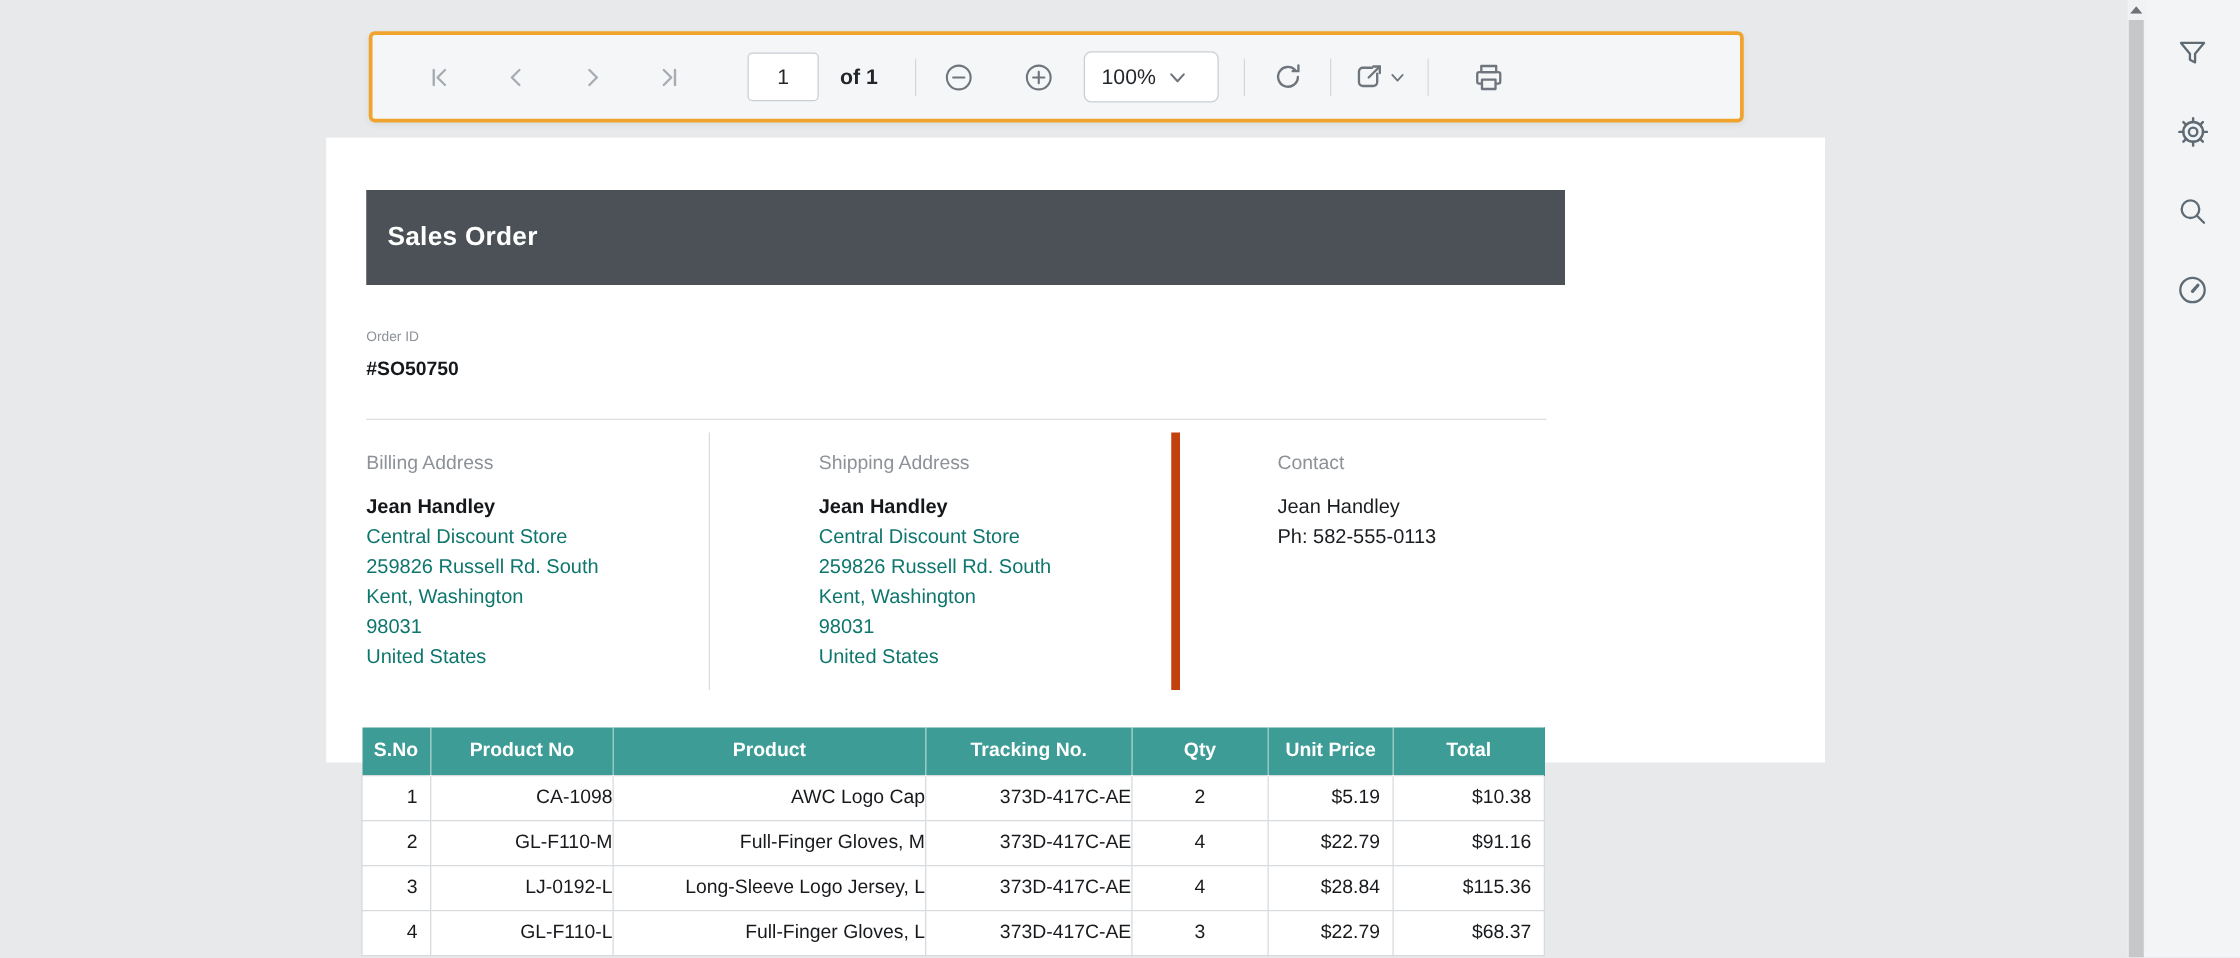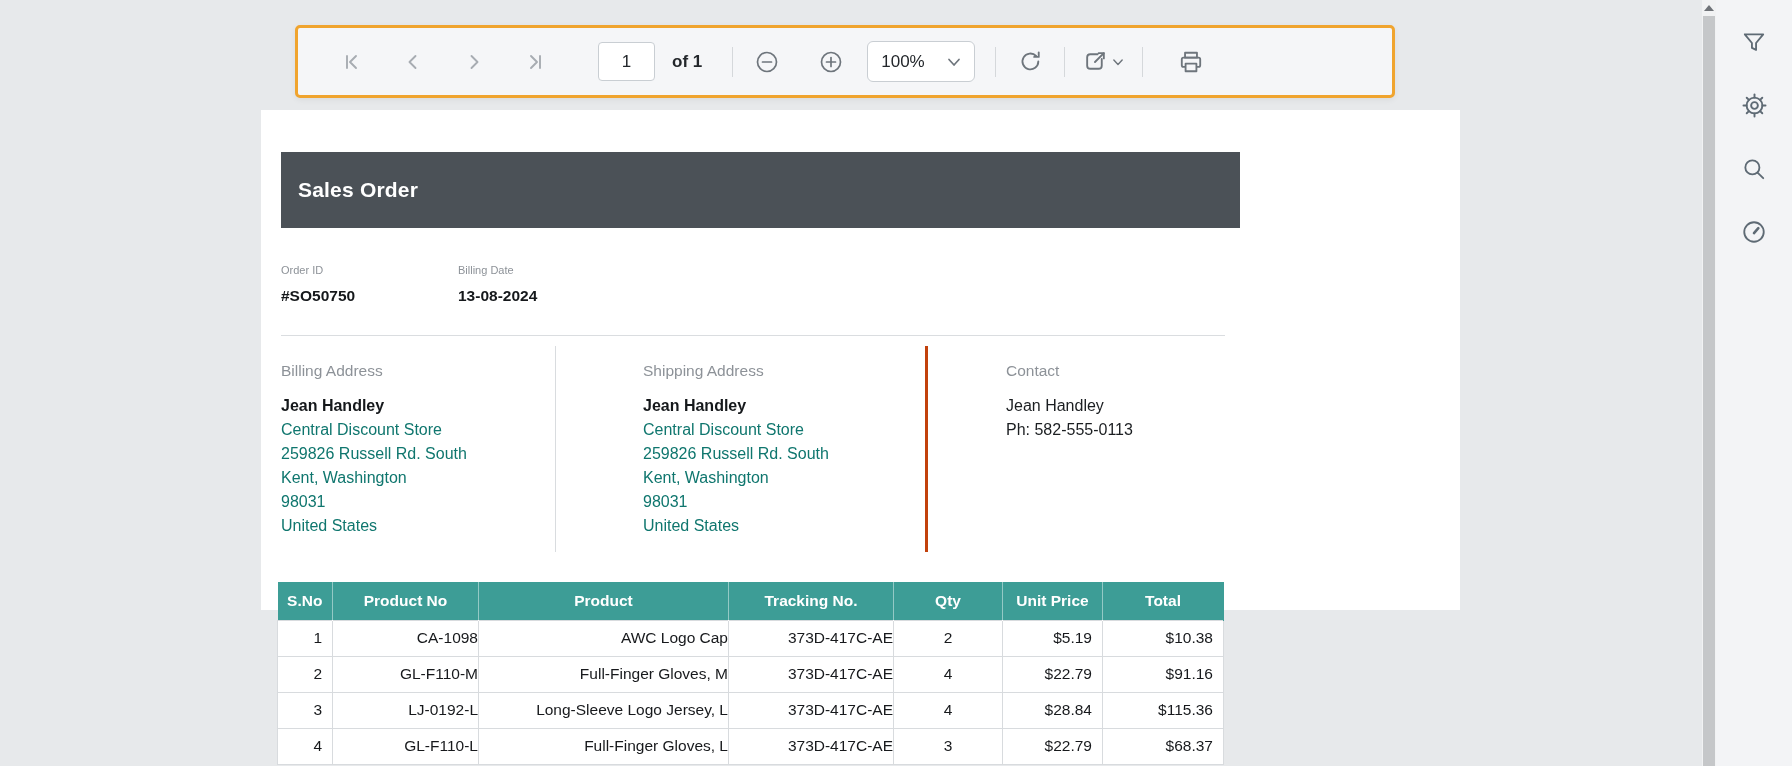--- a/index.html
+++ b/index.html
@@ -20,30 +20,31 @@
   .tb-btn.nav { color:#a7acb2; margin-right:21px; }
   .tb-btn svg { display:block; }
   .tb-sep { width:1px; height:30px; background:#d5d8db; margin:0 14px; flex:0 0 auto; }
   .page-input {
     width:57px; height:39px; border:1px solid #c9ced3; border-radius:4px; background:#fff;
     text-align:center; font-size:17px; color:#23272b; font-family:inherit; margin-left:22px;
   }
   .page-count { font-size:17px; font-weight:700; color:#23272b; margin:0 16px 0 17px; }
   .zoom-select {
     min-width:108px; height:41px; background:#fff; border:1px solid #c9ced3; border-radius:6px;
-    display:flex; align-items:center; justify-content:space-between; padding:0 13px;
+    display:flex; align-items:center; padding:0 13px;
     font-size:17px; color:#23272b; cursor:pointer; margin:0 6px; flex:0 0 auto;
   }
   .zoom-select .chev { color:#6e757c; margin-left:10px; display:flex; }
   .export-group { display:flex; align-items:center; gap:4px; width:auto; padding:0 4px; }
 
   
   .page {
     position:absolute; left:261px; top:110px; width:1199px; height:500px;
     background:#fff;
+    padding-left:12px;
   }
   .doc-title-bar {
     margin:42px 0 0 20px; width:959px; height:76px; background:#4b5157;
     display:flex; align-items:center; padding-left:17px;
   }
   .doc-title-bar span { color:#fff; font-size:21px; font-weight:700; letter-spacing:0.2px; }
 
   .order-info {
     margin:36px 0 0 20px; width:959px;
     display:grid; grid-template-columns:177px 179px 198px 197px 1fr;
@@ -53,21 +54,21 @@
 
   .info-divider { margin:30px 0 0 20px; width:944px; border-top:1px solid #dadde0; }
 
   .addresses {
     margin-left:20px; width:959px;
     display:grid; grid-template-columns:274px 370px 1fr;
     padding:10px 0 0 0;
   }
   .addr-col { padding-top:16px; padding-bottom:14px; }
   .addr-col.c2 { border-left:1px solid #d9dcdf; padding-left:87px; }
-  .addr-col.c3 { border-left:3px solid #c2410c; padding-left:78px; }
+  .addr-col.c3 { border-left:7px solid #c2410c; padding-left:78px; }
   .addr-label { font-size:15.5px; color:#8d9298; }
   .addr-name { font-size:16px; font-weight:700; color:#15181b; margin-top:14px; line-height:24px; }
   .addr-line { font-size:16px; color:#0f766e; line-height:24px; }
   .contact-line { font-size:16px; color:#1b1e21; line-height:24px; }
   .contact-block { margin-top:14px; }
 
   
   table.items { border-collapse:collapse; margin:30px 0 0 16px; table-layout:fixed; }
   table.items th {
     background:#3d9d96; color:#fff; font-size:15.5px; font-weight:700;
@@ -212,24 +213,20 @@
 <div class="page">
 
   <div class="doc-title-bar">
     <span>Sales Order</span>
   </div>
 
   <div class="order-info">
     <div>
       <div class="field-label">Order ID</div>
       <div class="field-value">#SO50750</div>
-    </div>
-    <div>
-      <div class="field-label">Billing Date</div>
-      <div class="field-value">13-08-2024</div>
     </div>
   </div>
 
   <div class="info-divider"></div>
 
   <div class="addresses">
     <div class="addr-col c1">
       <div class="addr-label">Billing Address</div>
       <div class="addr-name">Jean Handley</div>
       <div class="addr-line">Central Discount Store</div>

